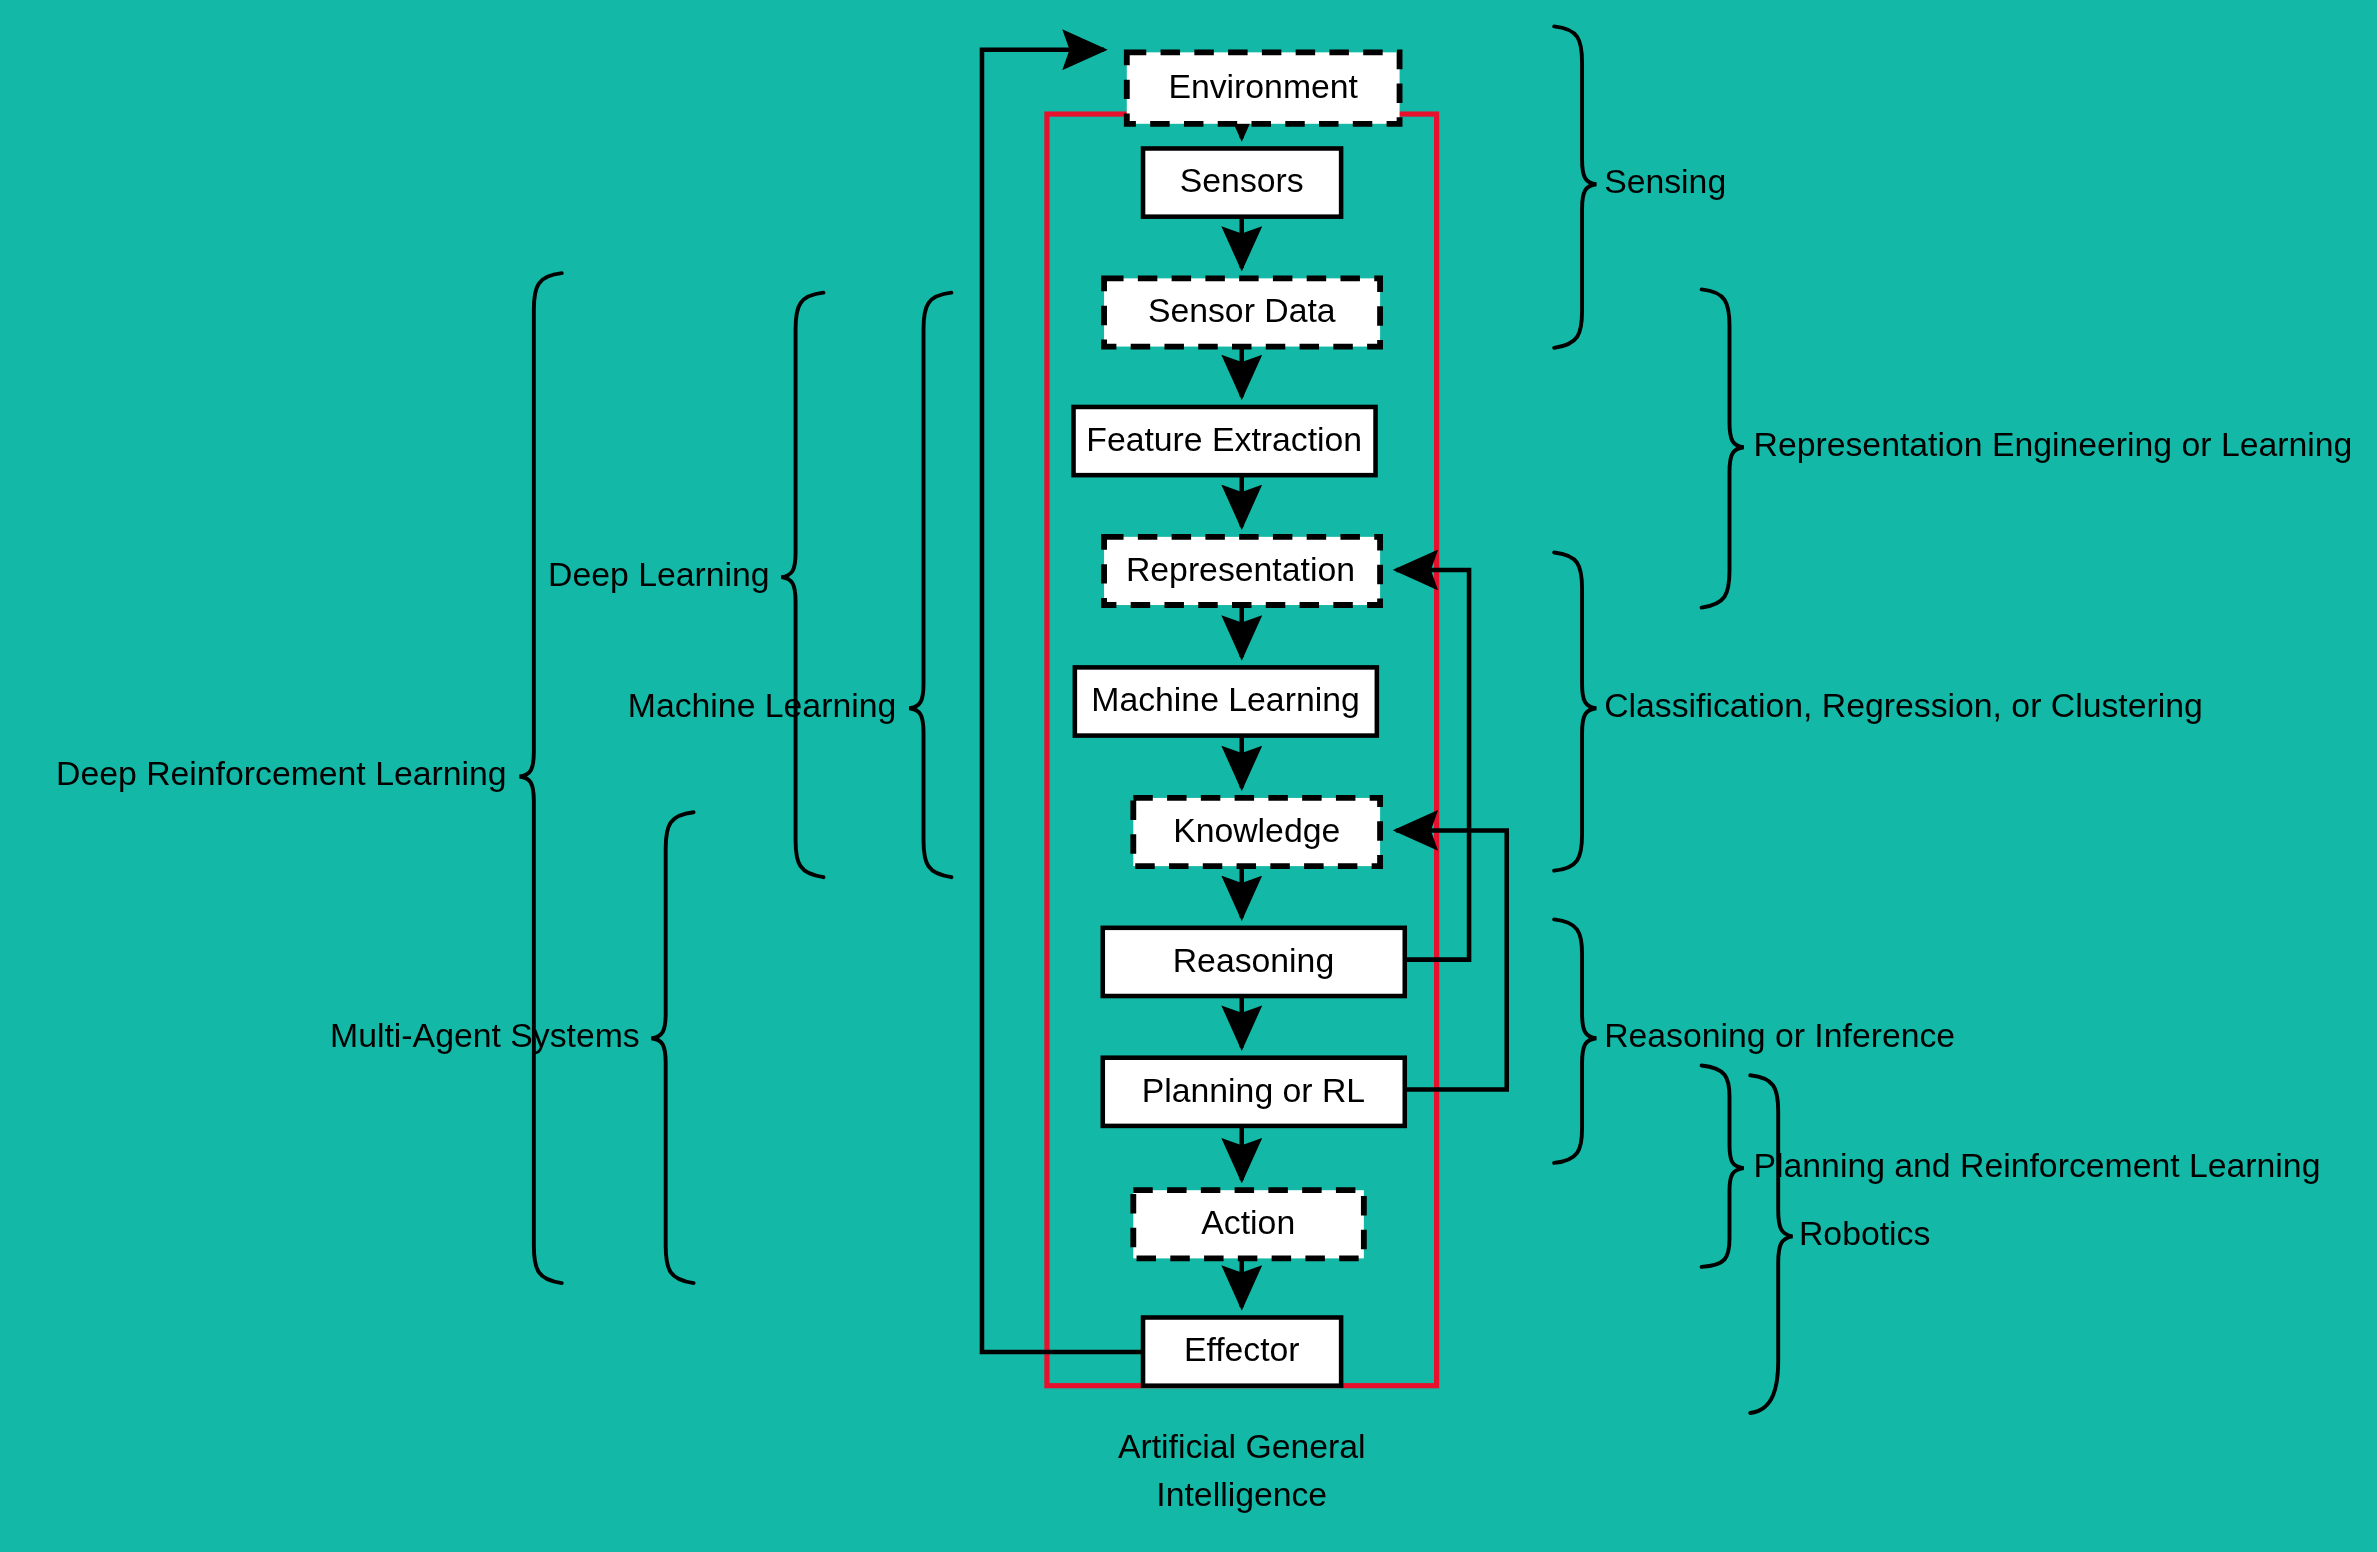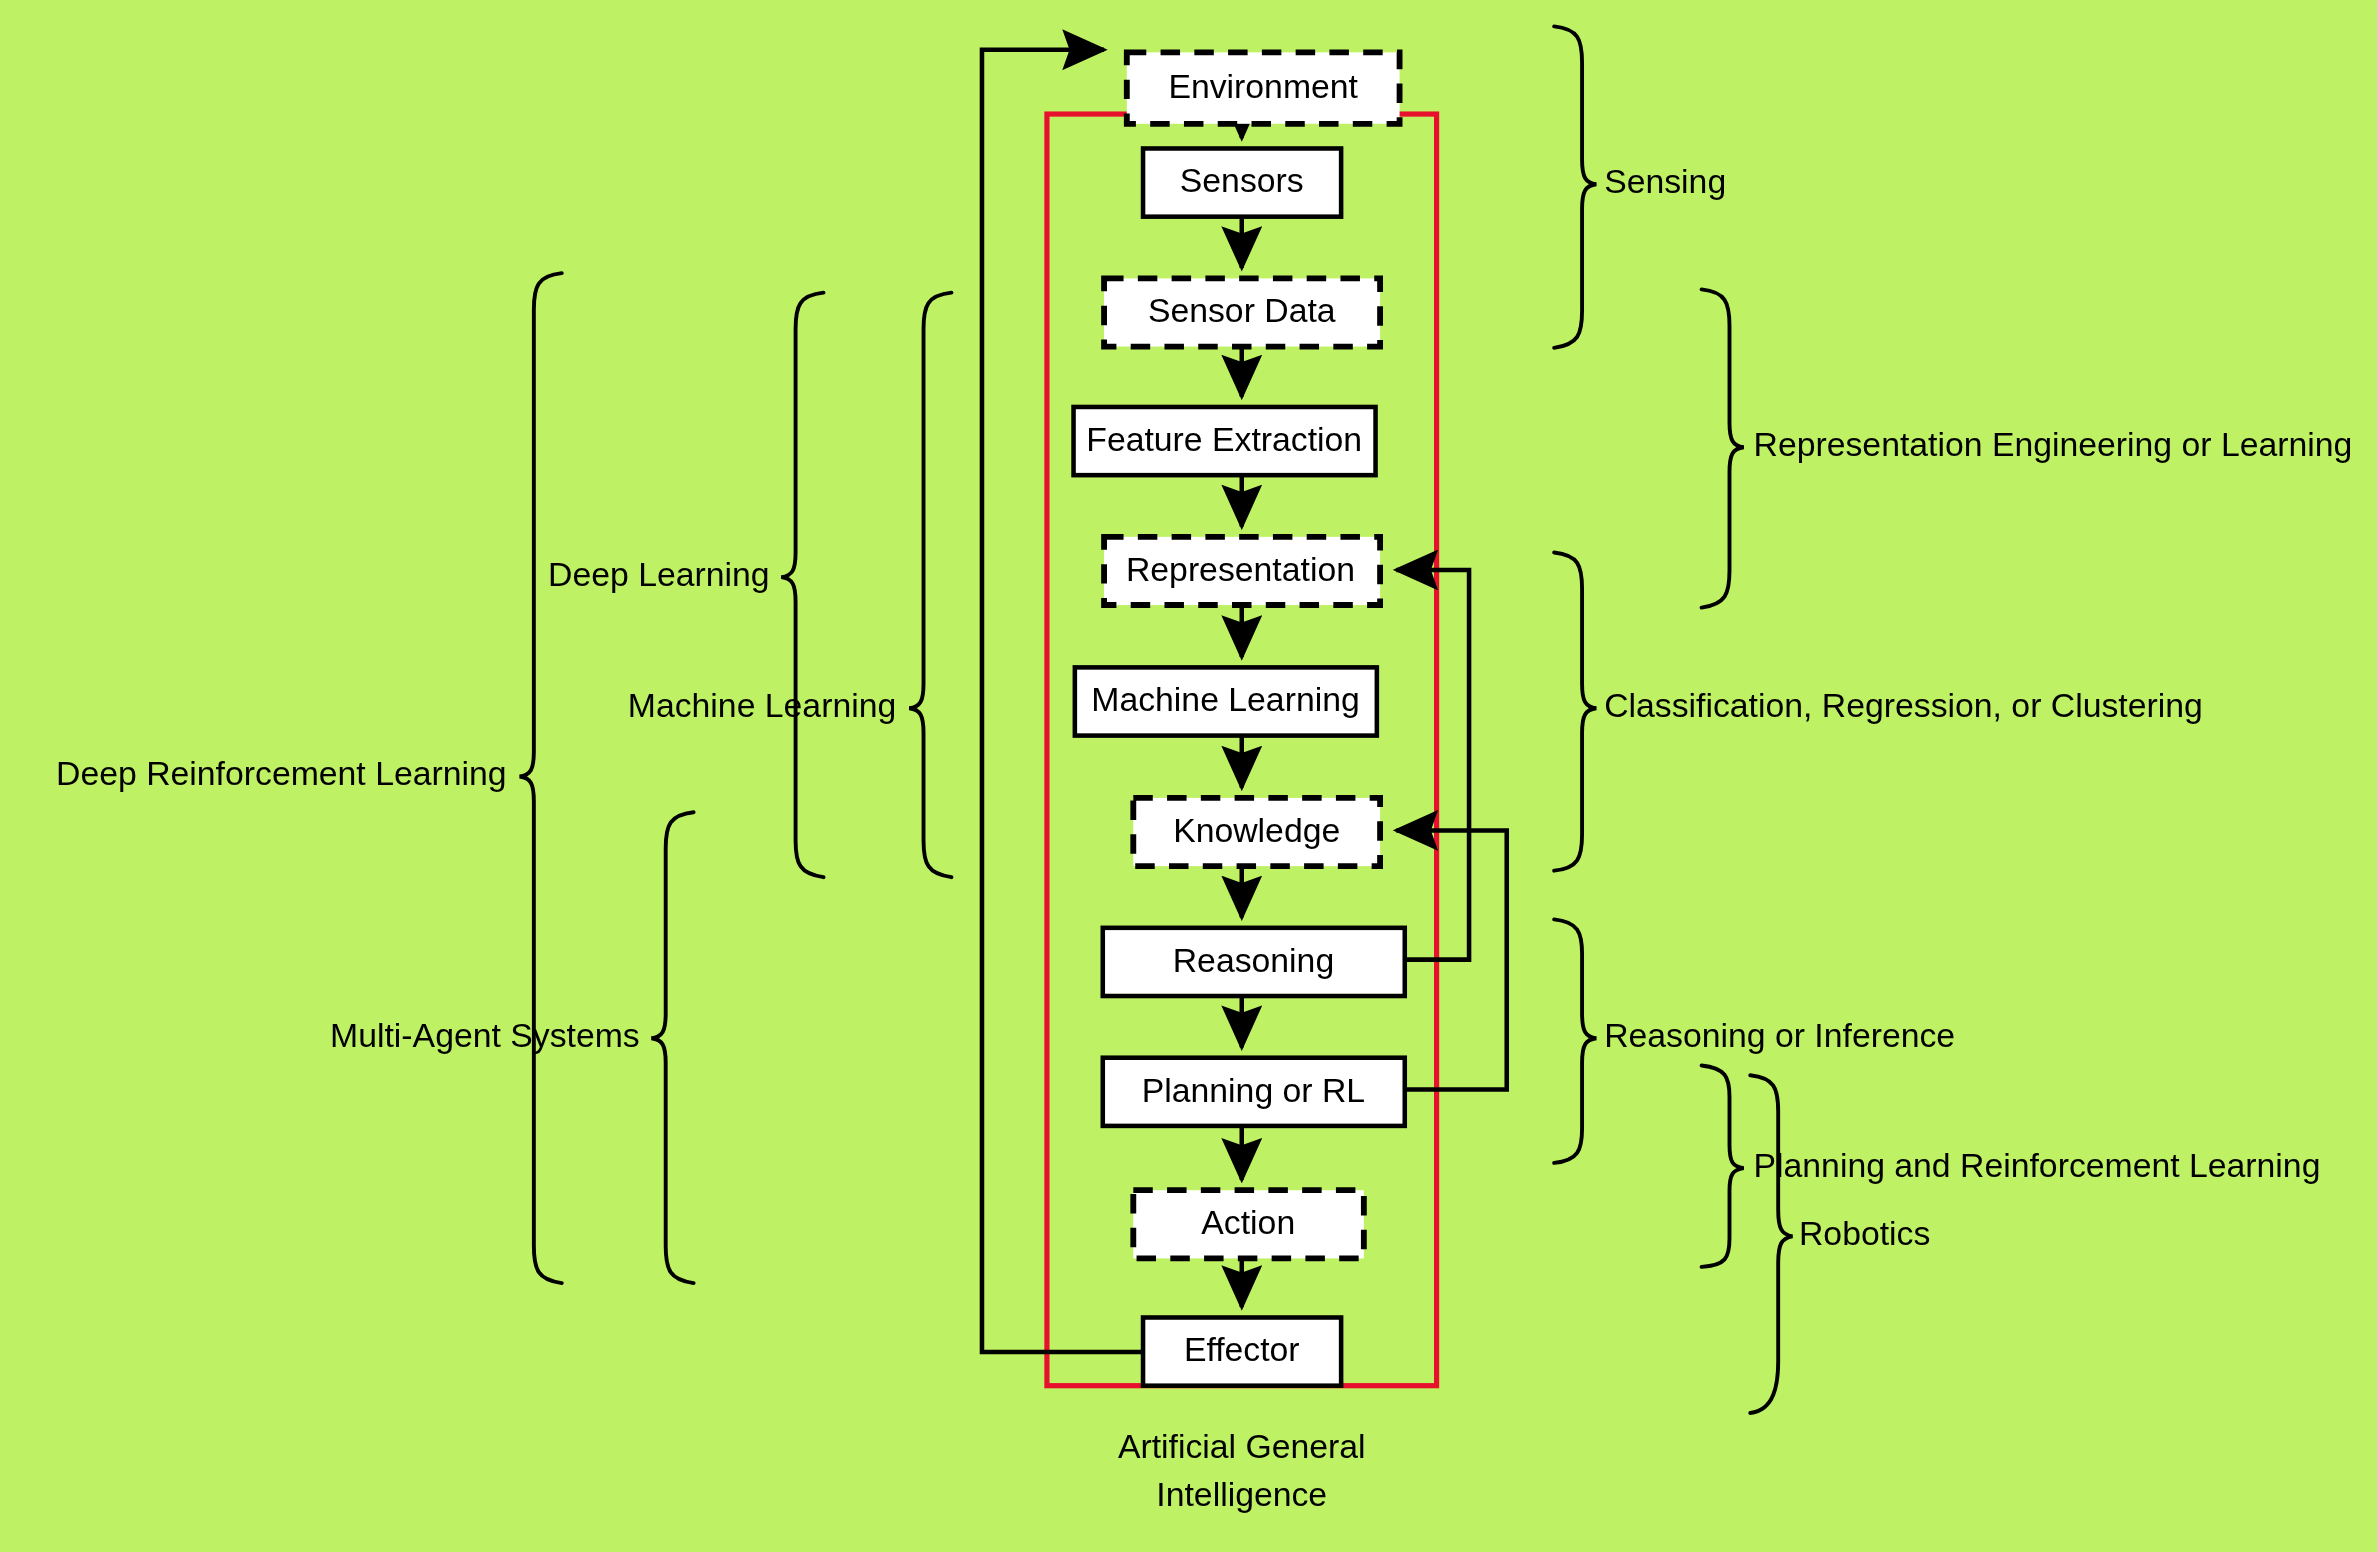--- a/index.html
+++ b/index.html
@@ -4,21 +4,21 @@
 <style>
   html, body {
     margin: 0;
     padding: 0;
     background: #ffffff;
   }
   #diagram-root {
     position: relative;
     width: 2377px;
     height: 1553px;
-    background: #bef264;
+    background: #14b8a6;
     font-family: "Liberation Sans", sans-serif;
     text-decoration: underline;
   }
   svg#flow-svg {
     position: absolute;
     left: 0;
     top: 0;
     width: 2377px;
     height: 1553px;
     display: block;

